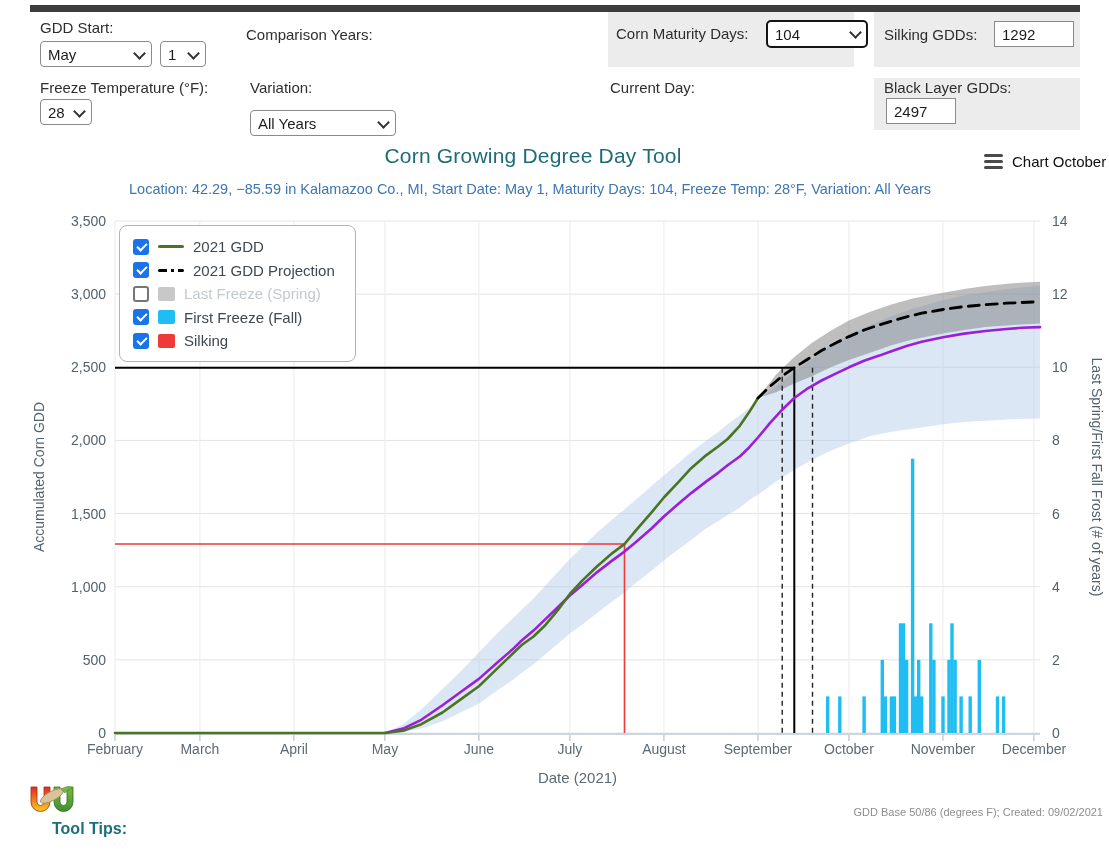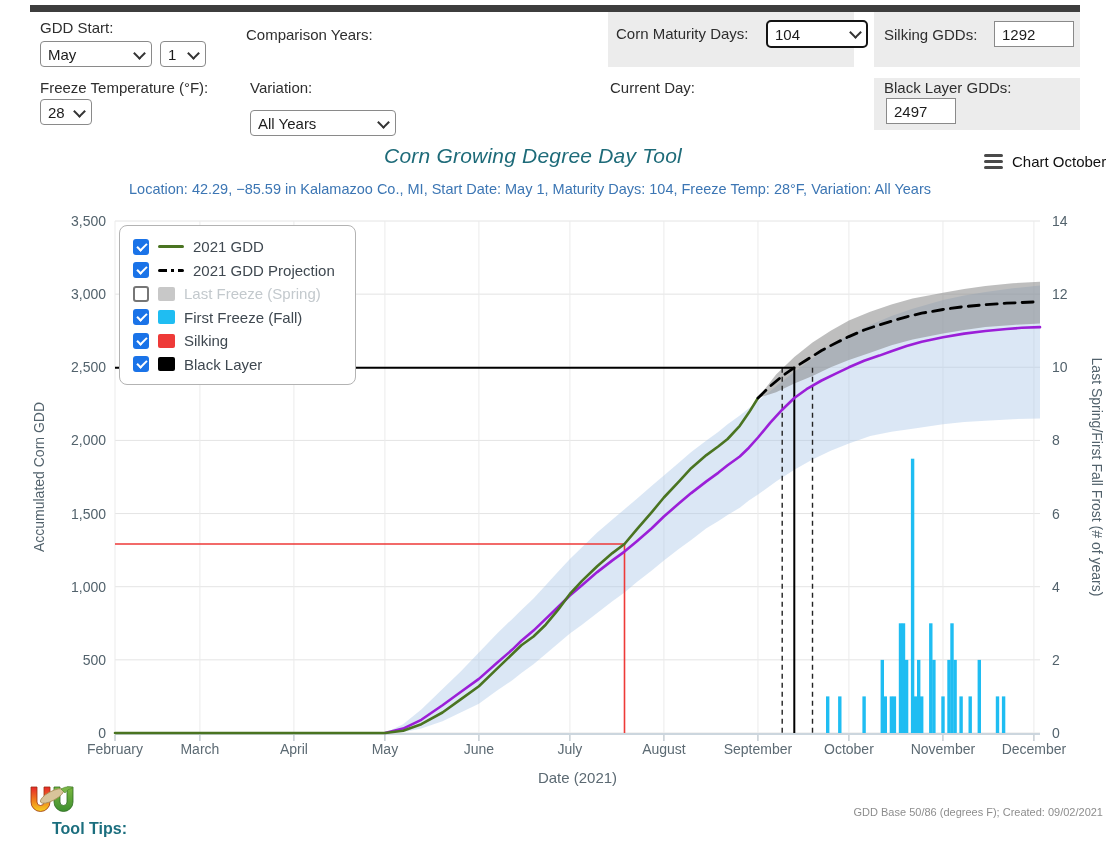--- a/index.html
+++ b/index.html
@@ -38,21 +38,21 @@
   .fake-sel {
     position:absolute; background:#fff; border:1px solid #c2c2c2; border-radius:3px;
     font-size:15px; color:#a3a3a3; padding:5px 22px 5px 9px; white-space:nowrap;
   }
   .fake-sel::after {
     content:""; position:absolute; right:9px; top:12px; width:0; height:0;
     border-left:4px solid transparent; border-right:4px solid transparent; border-top:5px solid #999;
   }
 
   
-  #chart-title { left:0; top:144px; width:1066px; text-align:center; font-size:21px; color:#1e6b79; letter-spacing:.2px;font-style:italic; }
+  #chart-title { left:0; top:144px; width:1066px; text-align:center; font-size:21px; color:#1e6b79; letter-spacing:.2px; }
   #chart-subtitle { left:0; top:181px; width:1060px; text-align:center; font-size:14.5px; color:#3c76b4; }
   #chart-options { left:984px; top:153px; display:flex; align-items:center; gap:9px; cursor:pointer; }
   #chart-options .txt { font-size:15px; color:#101010; }
   .burger { display:flex; flex-direction:column; gap:3px; }
   .burger span { display:block; width:19px; height:3px; background:#4a4a4a; border-radius:2px; }
 
   
   #chart-wrap { left:0; top:205px; width:1109px; height:600px; }
   #chart-svg { position:absolute; left:0; top:0; }
 
@@ -252,25 +252,20 @@
         <div class="lg-row">
           <span class="cb on"></span>
           <span class="mk mk-swatch" style="background: rgb(31, 189, 242);"></span>
           <span class="lg-label">First Freeze (Fall)</span>
         </div>
         <div class="lg-row">
           <span class="cb on"></span>
           <span class="mk mk-swatch" style="background: rgb(238, 58, 56);"></span>
           <span class="lg-label">Silking</span>
         </div>
-        <div class="lg-row">
-          <span class="cb on"></span>
-          <span class="mk mk-swatch" style="background: rgb(0, 0, 0);"></span>
-          <span class="lg-label">Black Layer</span>
-        </div>
       </div>
   </div>
 
   <div id="logo" class="abs">
     <svg width="48" height="33" viewBox="0 0 48 33">
       <defs>
         <linearGradient id="gu1" x1="0" y1="0" x2="0" y2="1">
           <stop offset="0" stop-color="#e8262b"></stop>
             <stop offset="0.6" stop-color="#f08a1d"></stop>
             <stop offset="1" stop-color="#f6d020"></stop>

